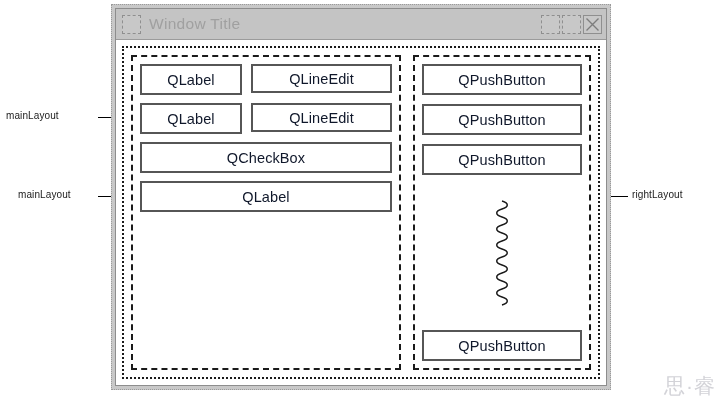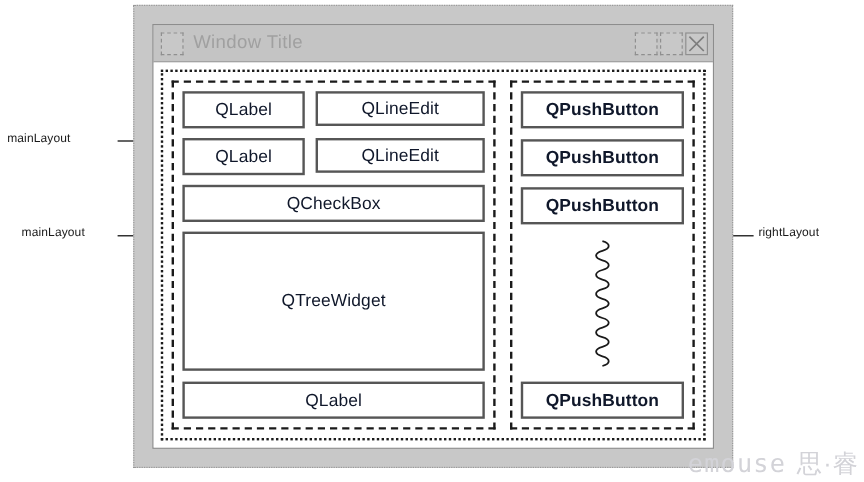--- a/index.html
+++ b/index.html
@@ -53,21 +53,21 @@
   
   #window {
     position: absolute;
     left: 111px;
     top: 4px;
     width: 500px;
     height: 386px;
     background: #c8c8c8;
     border: 1px dotted #9a9a9a;
     box-sizing: border-box;
-    padding: 15px;
+    padding: 3px;
   }
   #window-inner {
     width: 100%;
     height: 100%;
     box-sizing: border-box;
     border: 1px solid #8d8d8d;
     background: #c6c6c6;
     display: flex;
     flex-direction: column;
   }
@@ -136,21 +136,21 @@
   
   #left-layout, #right-layout {
     box-sizing: border-box;
     border: 2px dashed #1a1a1a;
     padding: 7px;
     display: flex;
     flex-direction: column;
     background: #ffffff;
   }
   #left-layout  { flex: 0 0 270px; margin-right: 12px; }
-  #right-layout { flex: 1 1 auto; font-weight: bold; }
+  #right-layout { flex: 1 1 auto; }
 
   
   .widget {
     border: 2px solid #565656;
     background: #ffffff;
     box-sizing: border-box;
     display: flex;
     align-items: center;
     justify-content: center;
     font-size: 14.5px;
@@ -245,21 +245,20 @@
             <div class="widget w-label">QLabel</div>
             <div class="widget w-line">QLineEdit</div>
           </div>
 
           <div class="row" id="row-2">
             <div class="widget w-label">QLabel</div>
             <div class="widget w-line">QLineEdit</div>
           </div>
 
           <div class="widget" id="checkbox">QCheckBox</div>
-          <div class="widget" id="treewidget">QTreeWidget</div>
           <div class="widget" id="bottomlabel">QLabel</div>
         </div>
 
         <div id="right-layout">
           <div class="widget w-push">QPushButton</div>
           <div class="widget w-push">QPushButton</div>
           <div class="widget w-push">QPushButton</div>
 
           <div id="spring-wrap">
             <svg id="spring-svg" width="22" height="110" viewBox="0 0 22 110" aria-hidden="true">
@@ -276,15 +275,14 @@
 
           <div class="widget w-push" style="margin-bottom:0">QPushButton</div>
         </div>
 
       </div>
     </div>
   </div>
 </div>
 
 <div id="watermark">
-  <span id="watermark-word">emouse</span>
   <span id="watermark-cjk">思·睿</span>
 </div>
 
 </body></html>

